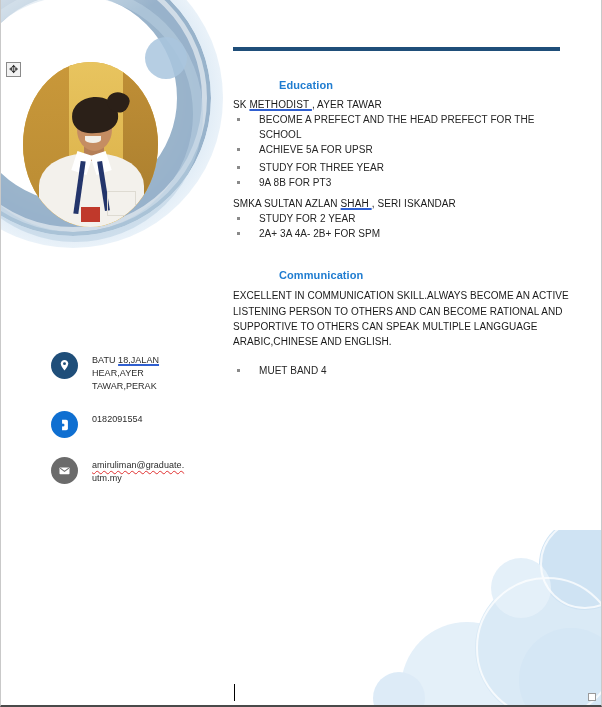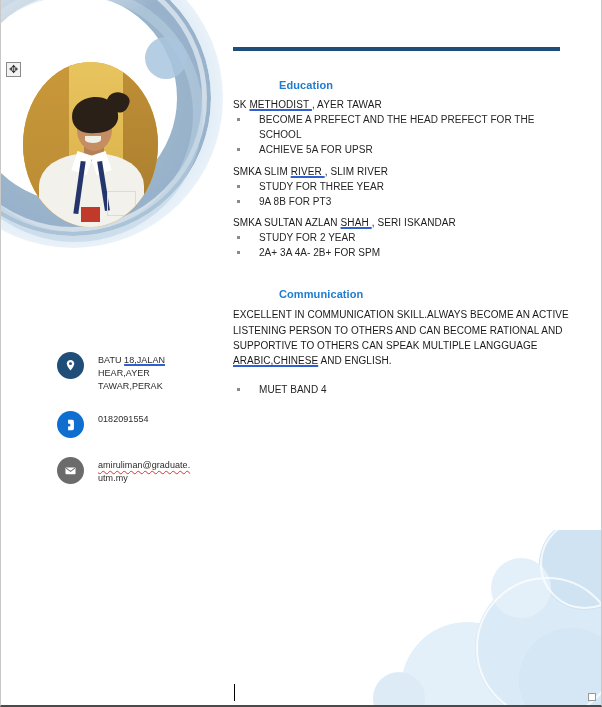--- a/index.html
+++ b/index.html
@@ -195,27 +195,26 @@
     background: #8a8a8a;
   }
   p.body-text {
     font-size: 10px;
     color: #1a1a1a;
     line-height: 1.52;
     margin: 7px 0 0 0;
     letter-spacing: 0.05px;
   }
   p.body-text .gram {
-    text-decoration: underline;
     text-decoration-color: #2f5fd0;
     text-decoration-thickness: 2px;
   }
 
   
-  #contact { position: absolute; left: 56px; top: 352px; width: 165px; }
+  #contact { position: absolute; left: 50px; top: 352px; width: 165px; }
   .contact-row { display: flex; align-items: flex-start; margin-bottom: 19px; }
   .contact-icon {
     flex: 0 0 auto;
     width: 27px; height: 27px;
     border-radius: 50%;
     display: flex; align-items: center; justify-content: center;
     margin-right: 14px;
   }
   .contact-icon svg { display:block; }
   .contact-text {
@@ -347,21 +346,20 @@
 
     <div class="section">
       <div class="section-heading">Education</div>
 
       <div class="sub-heading"><span>SK </span><span class="gram">METHODIST </span><span>, AYER TAWAR</span></div>
       <ul class="bullets">
         <li>BECOME A PREFECT AND THE HEAD PREFECT FOR THE SCHOOL</li>
         <li>ACHIEVE 5A FOR UPSR</li>
       </ul>
 
-      <div class="sub-heading"><span>SMKA SLIM </span><span class="gram">RIVER </span><span>, SLIM RIVER</span></div>
       <ul class="bullets">
         <li>STUDY FOR THREE YEAR</li>
         <li>9A 8B FOR PT3</li>
       </ul>
 
       <div class="sub-heading"><span>SMKA SULTAN AZLAN </span><span class="gram">SHAH </span><span>, SERI ISKANDAR</span></div>
       <ul class="bullets">
         <li>STUDY FOR 2 YEAR</li>
         <li>2A+ 3A 4A- 2B+ FOR SPM</li>
       </ul>

